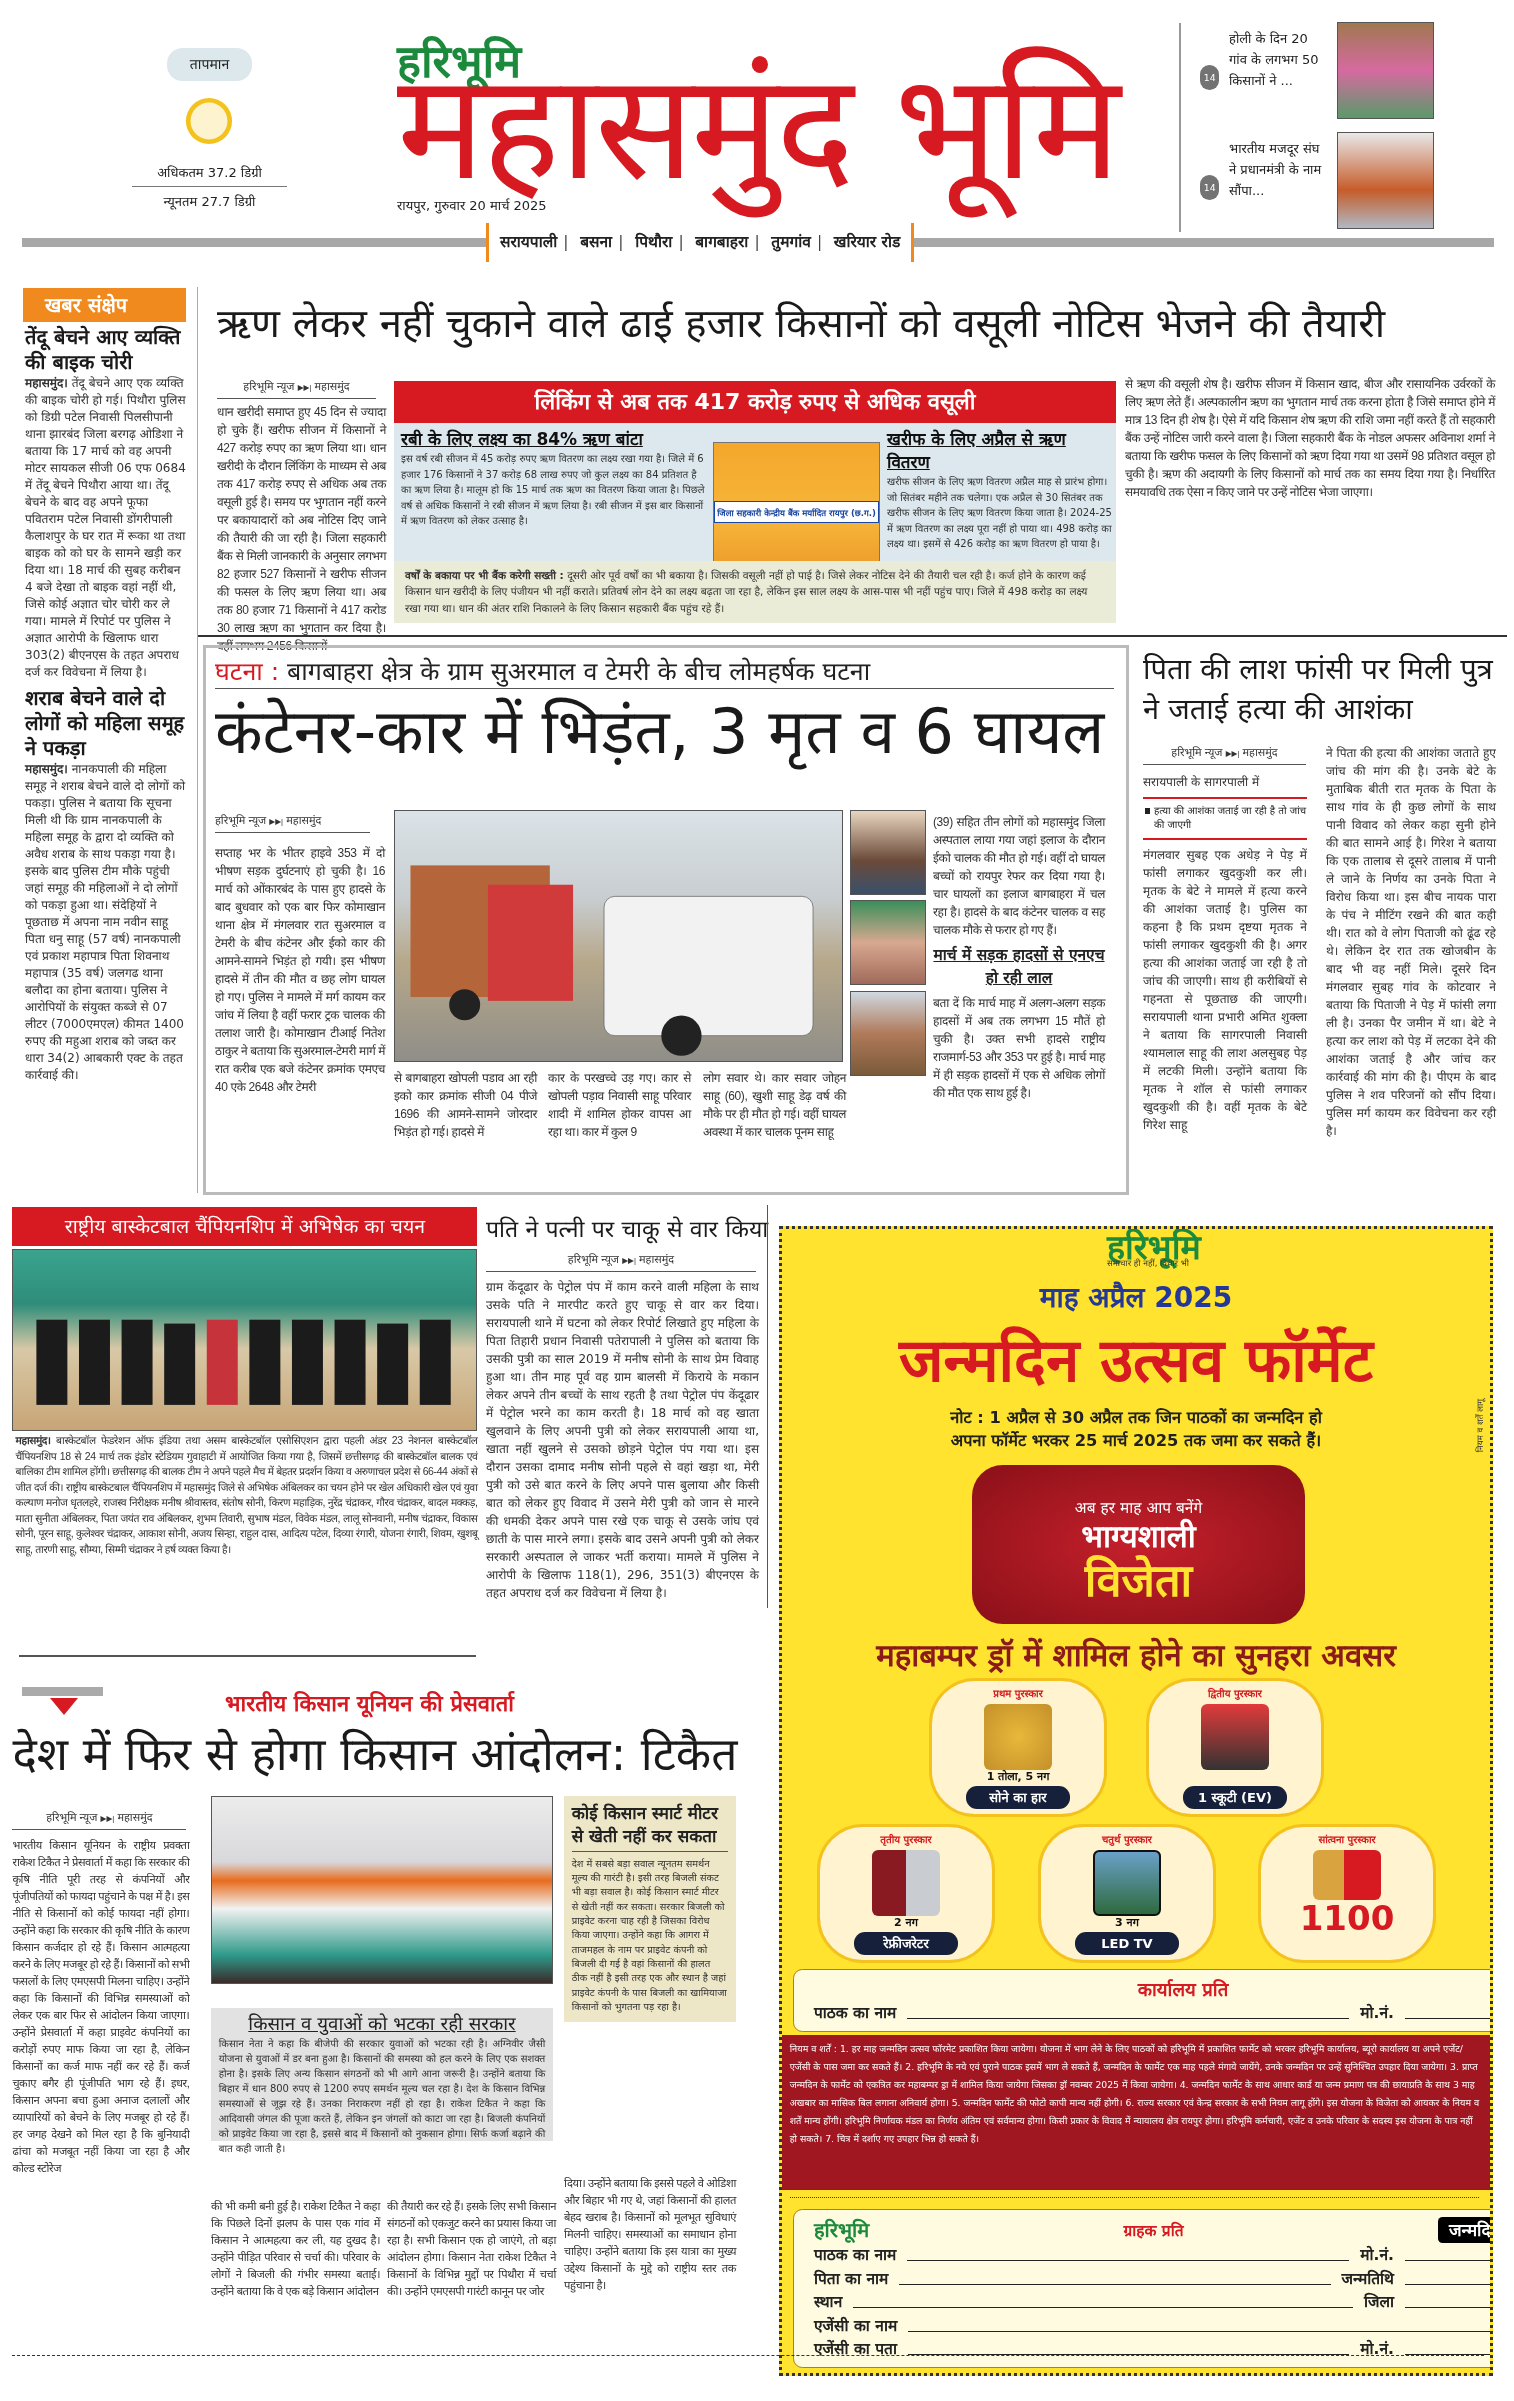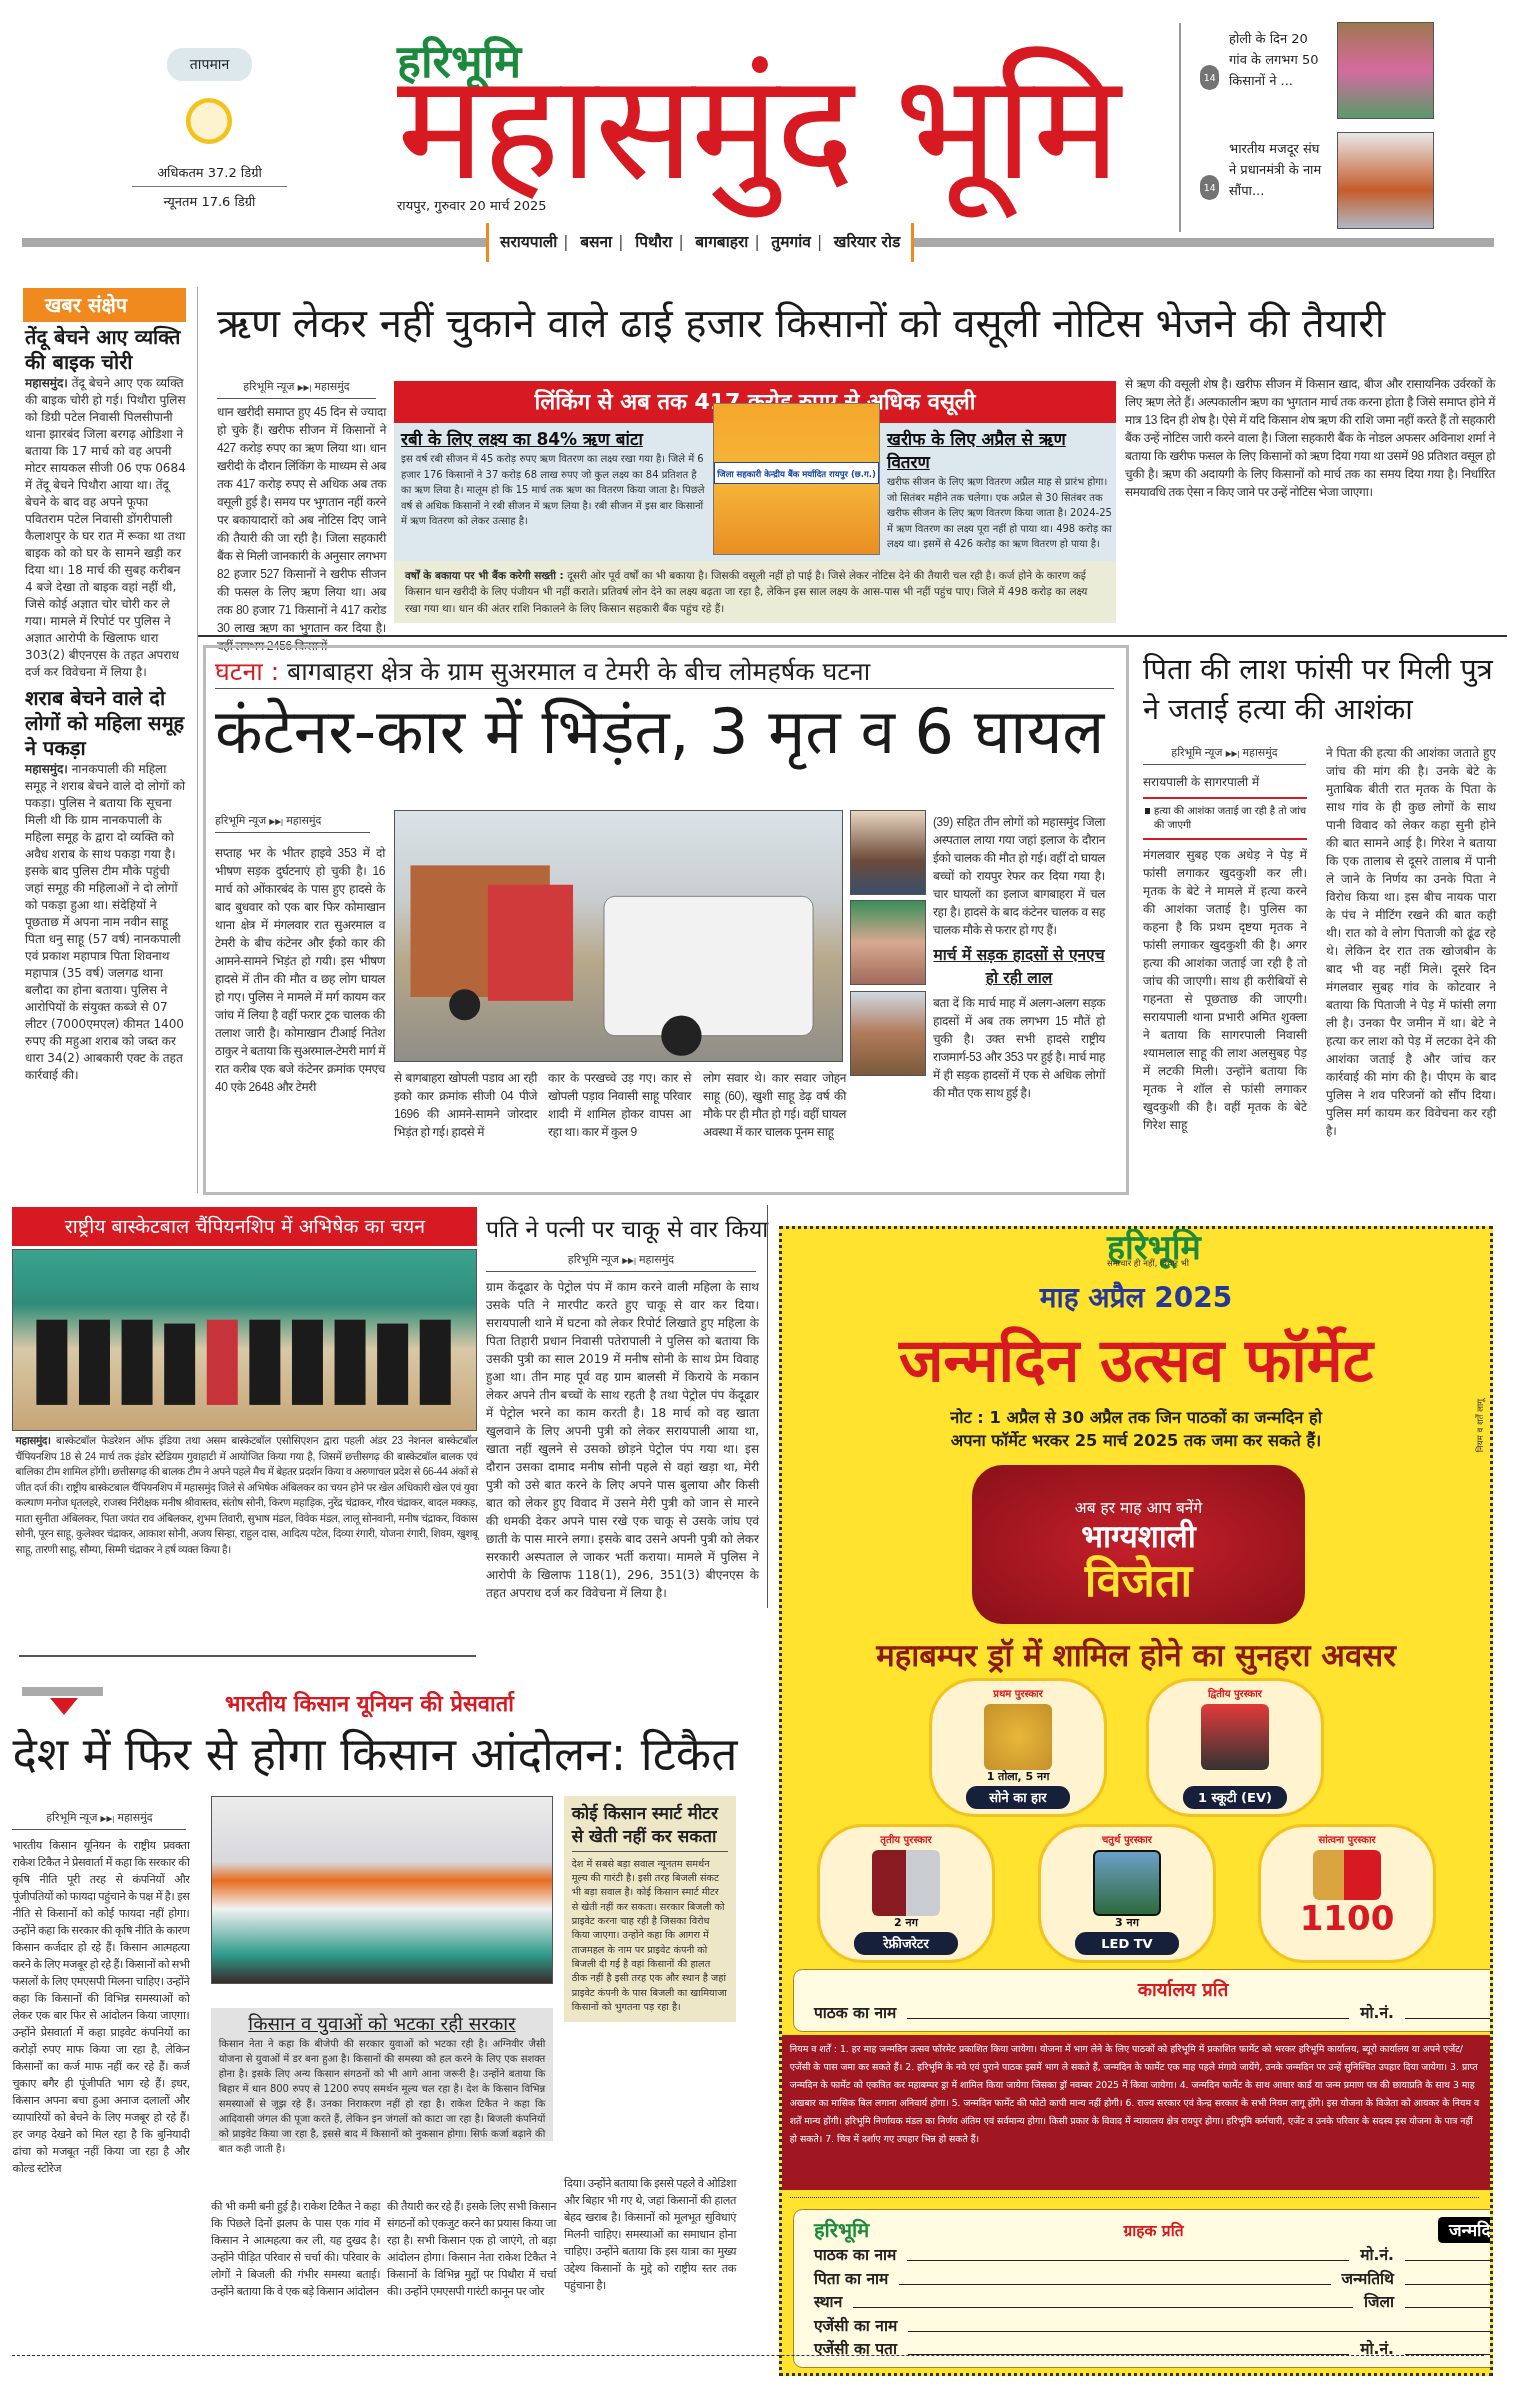--- a/index.html
+++ b/index.html
@@ -37,21 +37,21 @@
 
 #lead-h{left:217px;top:301px;font-size:40px;line-height:45px;white-space:nowrap}
 #lead-byline{left:217px;top:378px;width:159px;text-align:center}
 #lead-body{left:217px;top:403px;width:169px}
 #redbar{left:394px;top:381px;width:722px;height:42px;background:#d71a21;color:#fff;font-size:22px;font-weight:bold;line-height:42px;text-align:center}
 #box-bg{left:394px;top:423px;width:722px;height:138px;background:#dde8ee}
 #box-foot{left:394px;top:561px;width:722px;height:62px;background:#ebecd8;padding:6.2px 11px;font-size:10.5px;line-height:16.3px;color:#333}
 #rabi{left:401px;top:428px;width:306px}
 #rabi h3,#kharif h3{font-size:17px;line-height:23px;text-decoration:underline;color:#111}
 #rabi p,#kharif p{font-size:10px;line-height:15.5px;color:#333}
-#bank-photo{left:713px;top:403px;width:167px;height:152px;background:linear-gradient(180deg,#f4a72b 0%,#f6b63a 50%,#e98f23 100%);border:0.8px solid #777}
+#bank-photo{left:713px;top:442px;width:167px;height:152px;background:linear-gradient(180deg,#f4a72b 0%,#f6b63a 50%,#e98f23 100%);border:0.8px solid #777}
 #bank-photo .sign{position:absolute;left:0;top:58px;width:100%;height:22px;background:#fff;color:#1a47a3;font-size:8.5px;font-weight:bold;line-height:22px;text-align:center;border:1.5px solid #1a47a3}
 #kharif{left:887px;top:428px;width:225px}
 #lead-right{left:1125px;top:375px;width:370px}
 #sec-rule-1{left:198px;top:635px;width:1309px;height:2.3px;background:#333}
 
 #acc-box{left:203px;top:645px;width:926px;height:550px;border:3.1px solid #bbb}
 #acc-kicker{left:215px;top:655px;font-size:25px;line-height:33px;white-space:nowrap;width:899px;border-bottom:0.8px solid #555}
 #acc-kicker .k{color:#d71a21}
 #acc-h{left:215px;top:697px;font-size:62px;line-height:70px;white-space:nowrap}
 #acc-byline{left:215px;top:812px;width:155px}
@@ -120,21 +120,21 @@
 <body>
 
 <div class="abs" id="temp-label">तापमान</div>
 <div class="abs" id="sun-icon">
   <svg width="54" height="60" viewBox="0 0 70 78">
       <circle cx="35" cy="39" r="30" fill="#f4c21c"></circle>
       <circle cx="35" cy="39" r="24" fill="#fdf3cf"></circle>
     </svg>
 </div>
 <div class="abs" id="temp-max">अधिकतम 37.2 डिग्री</div>
-<div class="abs" id="temp-min">न्यूनतम 17.6 डिग्री</div>
+<div class="abs" id="temp-min">न्यूनतम 27.7 डिग्री</div>
 
 <div class="abs" id="brand-small">हरिभूमि</div>
 <div class="abs" id="brand-title">महासमुंद भूमि</div>
 <div class="abs" id="issue-date">रायपुर, गुरुवार 20 मार्च 2025</div>
 
 <div class="abs" id="teaser-divider"></div>
 <div class="abs teaser" style="top:22px">
   <div class="num">14</div>
   <div class="t">होली के दिन 20 गांव के लगभग 50 किसानों ने ...</div>
   <div class="img photo" style="background:linear-gradient(180deg,#a07850,#d66aa0 50%,#5a9a6a)"></div>

